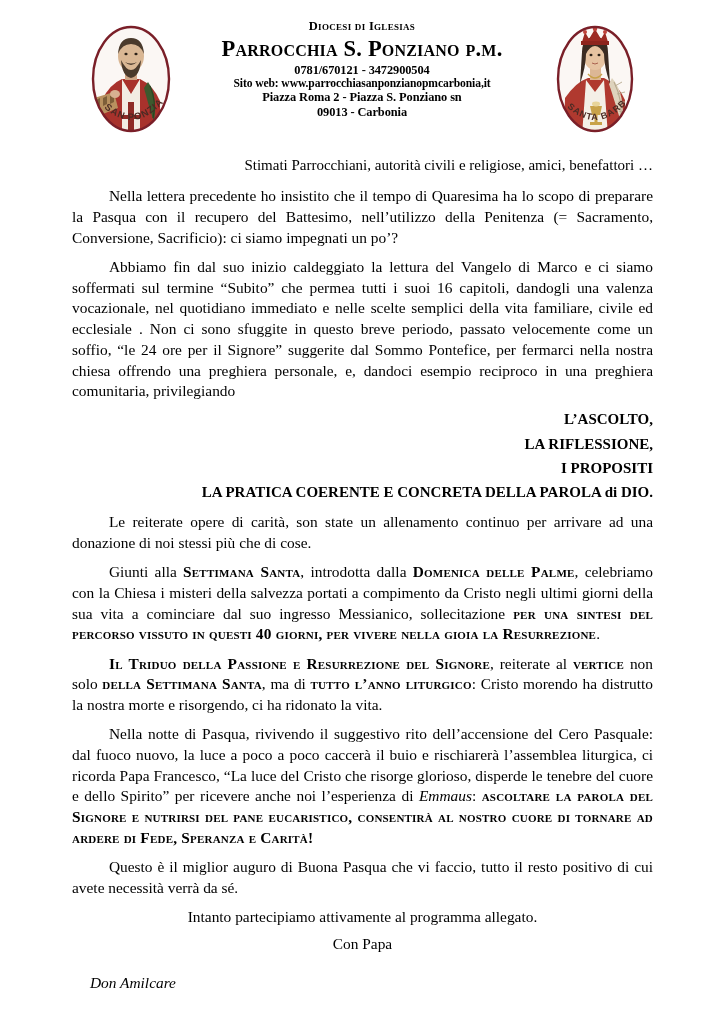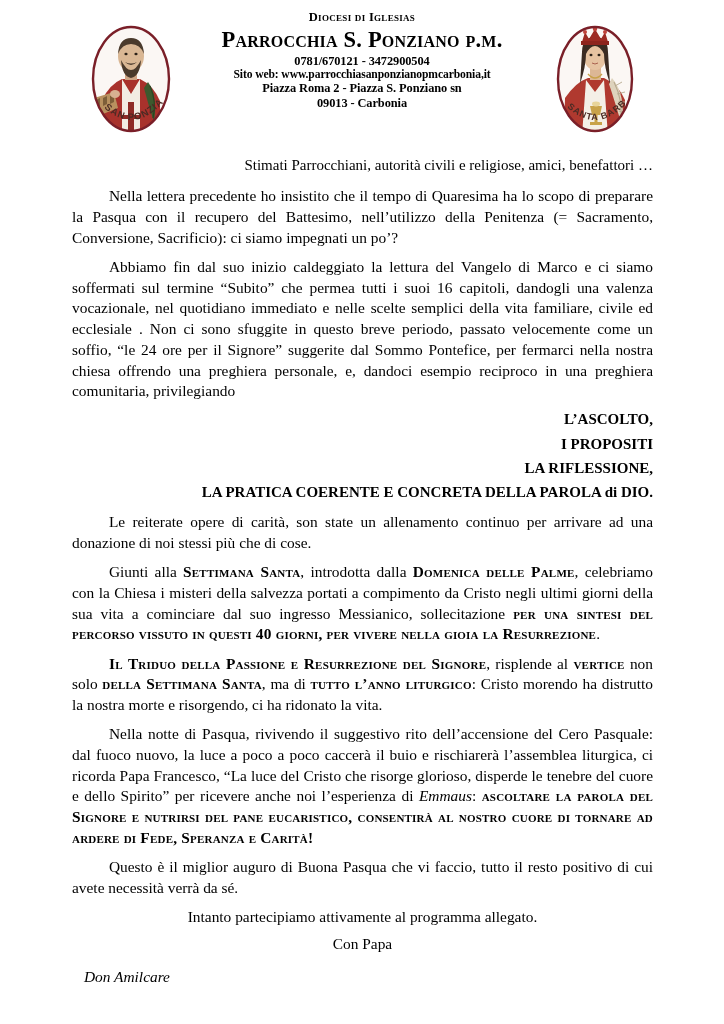--- a/index.html
+++ b/index.html
@@ -36,21 +36,21 @@
   }
   .emblem-left  { left: 88px; }
   .emblem-right { left: 552px; }
 
   .emblem svg { display: block; width: 100%; height: 100%; }
 
   .header-text {
     position: absolute;
     left: 176px;
     right: 176px;
-    top: 10px;
+    top: 19px;
     text-align: center;
     line-height: 1.16;
   }
   .hdr-diocesi {
     font-variant: small-caps;
     font-weight: bold;
     font-size: 12.5px;
     letter-spacing: 0.3px;
     margin-bottom: 2px;
   }
@@ -103,21 +103,21 @@
   }
   p.listline.last { margin-bottom: 0.62em; }
   p.closing {
     margin: 0 0 0.40em 0;
     font-size: 15.4px;
     line-height: 1.345;
     text-indent: 0;
     text-align: center;
   }
   p.sign {
-    margin: 12px;
+    margin: 18px;
     font-size: 15.4px;
     font-style: italic;
     line-height: 1.345;
     text-indent: 0;
     text-align: left;
   }
   .sc {
     font-variant: small-caps;
     font-weight: bold;
     letter-spacing: 0.2px;
@@ -241,32 +241,32 @@
 
   <div class="body-block">
 
     <p class="salutation">Stimati Parrocchiani, autorità civili e religiose, amici, benefattori …</p>
 
     <p class="para">Nella lettera precedente ho insistito che il tempo di Quaresima ha lo scopo di preparare la Pasqua con il recupero del Battesimo, nell’utilizzo della Penitenza (= Sacramento, Conversione, Sacrificio): ci siamo impegnati un po’?</p>
 
     <p class="para">Abbiamo fin dal suo inizio caldeggiato la lettura del Vangelo di Marco e ci siamo soffermati sul termine “Subito” che permea tutti i suoi 16 capitoli, dandogli una valenza vocazionale, nel quotidiano immediato e nelle scelte semplici della vita familiare, civile ed ecclesiale . Non ci sono sfuggite in questo breve periodo, passato velocemente come un soffio, “le 24 ore per il Signore” suggerite dal Sommo Pontefice, per fermarci nella nostra chiesa offrendo una preghiera personale, e, dandoci esempio reciproco in una preghiera comunitaria, privilegiando</p>
 
     <p class="listline">L’ASCOLTO,</p>
+    <p class="listline">LA RIFLESSIONE,</p>
     <p class="listline">I PROPOSITI</p>
-    <p class="listline">LA RIFLESSIONE,</p>
     <p class="listline last">LA PRATICA COERENTE E CONCRETA DELLA PAROLA di DIO.</p>
 
     <p class="para">Le reiterate opere di carità, son state un allenamento continuo per arrivare ad una donazione di noi stessi più che di cose.</p>
 
     <p class="para">
       <span>Giunti alla </span><span class="sc">Settimana Santa</span><span>, introdotta dalla </span><span class="sc">Domenica delle Palme</span><span>, celebriamo con la Chiesa i misteri della  salvezza portati a compimento da Cristo negli ultimi giorni della sua vita a cominciare dal suo ingresso Messianico, sollecitazione </span><span class="sc">per una sintesi del percorso  vissuto in questi 40 giorni, per vivere nella gioia la Resurrezione</span><span>.</span>
     </p>
 
     <p class="para">
-      <span class="sc">Il Triduo della Passione e Resurrezione del Signore</span><span>, risplende al </span><span class="sc">vertice</span><span> non solo </span><span class="sc">della Settimana Santa</span><span>, ma di </span><span class="sc">tutto l’anno liturgico</span><span>: Cristo morendo ha distrutto la nostra morte e risorgendo, ci ha ridonato la vita.</span>
+      <span class="sc">Il Triduo della Passione e Resurrezione del Signore</span><span>, reiterate al </span><span class="sc">vertice</span><span> non solo </span><span class="sc">della Settimana Santa</span><span>, ma di </span><span class="sc">tutto l’anno liturgico</span><span>: Cristo morendo ha distrutto la nostra morte e risorgendo, ci ha ridonato la vita.</span>
     </p>
 
     <p class="para">
       <span>Nella notte di Pasqua, rivivendo il suggestivo rito dell’accensione del Cero Pasquale: dal fuoco nuovo, la luce a poco a poco caccerà il buio e rischiarerà l’assemblea liturgica, ci ricorda Papa Francesco, “La luce del Cristo che risorge glorioso, disperde le tenebre del cuore e dello Spirito” per ricevere anche noi l’esperienza di </span><span class="it">Emmaus</span><span>: </span><span class="sc">ascoltare la parola del Signore e nutrirsi del pane eucaristico, consentirà al nostro cuore di tornare ad ardere di Fede, Speranza e Carità!</span>
     </p>
 
     <p class="para">Questo è il miglior auguro di Buona Pasqua che vi faccio, tutto il resto positivo di cui avete necessità verrà da sé.</p>
 
     <p class="closing">Intanto partecipiamo attivamente al programma allegato.</p>
 

